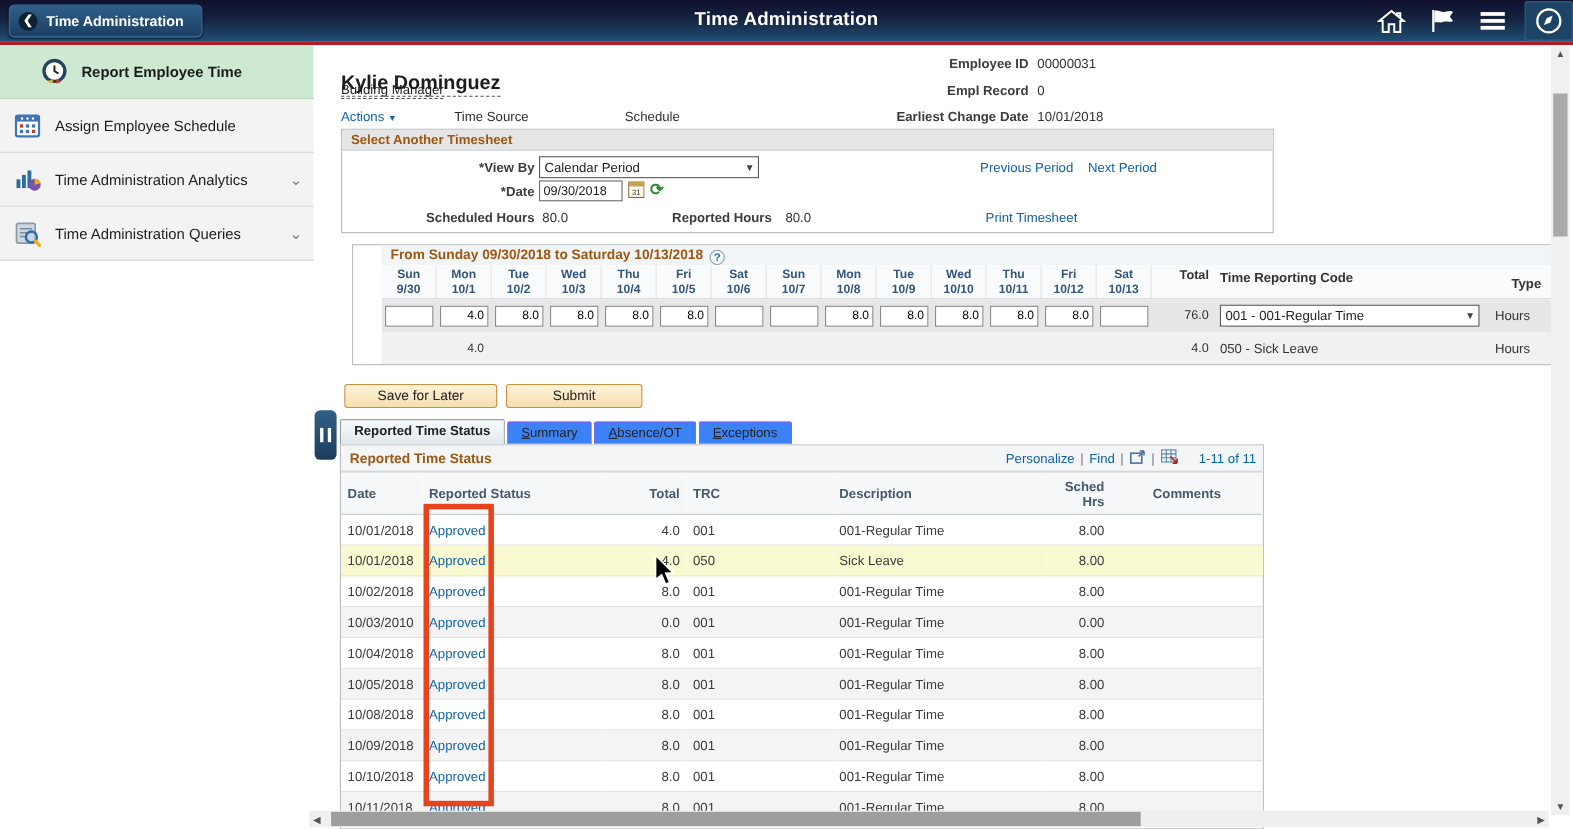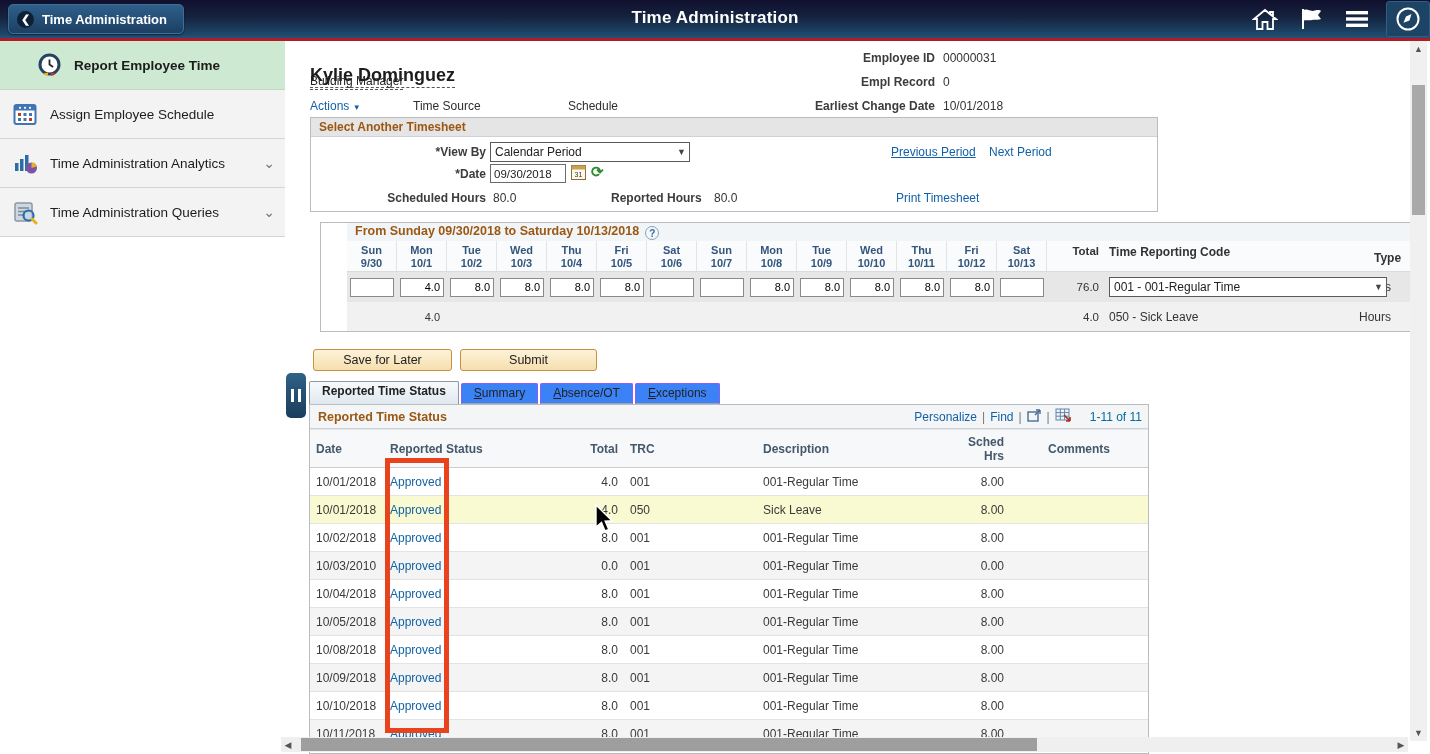--- a/index.html
+++ b/index.html
@@ -80,21 +80,21 @@
   .g-hx { font-size:11px; font-weight:bold; color:#33567e; padding-top:4px; }
   .g-row { display:flex; align-items:center; }
   .g-row1 { height:30px; background:#e7e7e7; }
   .g-row2 { height:29px; background:#f1f1f1; }
   .g-cell { width:50px; flex:0 0 50px; display:flex; justify-content:center; }
   .g-in { width:44px; height:19px; border:1px solid #8a8a8a; font-size:11px; text-align:right; padding-right:3px;
           font-family:"Liberation Sans",sans-serif; background:#fff; }
   .g-txt { width:44px; font-size:11px; text-align:right; padding-right:4px; color:#333; }
   .g-total { width:56px; flex:0 0 56px; text-align:right; font-size:11.5px; color:#333; padding-right:4px; }
   .g-trc { width:250px; flex:0 0 250px; padding-left:6px; font-size:12px; color:#333; }
-  .g-trc .pss-select { position:relative; width:278px; }
+  .g-trc .pss-select { position:relative; width:236px; }
   .g-type { width:80px; flex:0 0 80px; padding-left:6px; font-size:12px; color:#333; }
   .g-add { width:46px; flex:0 0 46px; display:flex; }
   .g-add .g-in { width:38px; }
 
   
   .ps-btn { position:absolute; top:349px; height:22px; border:1px solid #c89040; border-radius:3px;
             background:linear-gradient(180deg,#fdf2d9 0%,#f6dfae 100%); font-size:12.5px; color:#222;
             text-align:center; line-height:20px; cursor:pointer; font-family:"Liberation Sans",sans-serif; }
 
   
@@ -240,21 +240,21 @@
   <div class="emp-r-label" style="top:99px;">Earliest Change Date</div>
   <div class="emp-r-value" style="top:99px;">10/01/2018</div>
 
   <div class="sel-box">
     <div class="sel-head">Select Another Timesheet</div>
     <div class="sel-label" style="top:27px;">*View By</div>
     <div class="pss-select" style="left:179px; top:24px; width:200px;">
       <span>Calendar Period</span>
         <span class="dn">▼</span>
     </div>
-    <span class="abs blue-link" style="left:580px; top:27px;text-decoration:underline;">Previous Period</span>
+    <span class="abs blue-link" style="left:580px; top:27px;">Previous Period</span>
     <span class="abs blue-link" style="left:678px; top:27px;">Next Period</span>
     <div class="sel-label" style="top:49px;">*Date</div>
     <input class="pss-input" style="left: 179px; top: 46px; width: 76px;" value="09/30/2018">
     <span class="abs" style="left:260px; top:46px;">
       <svg width="15" height="17" viewBox="0 0 15 17">
           <rect x="0.5" y="1.5" width="14" height="14" fill="#fdf8ec" stroke="#8a6d3b"></rect>
           <rect x="0.5" y="1.5" width="14" height="4" fill="#c8a253"></rect>
           <text x="7.5" y="13" font-size="7" text-anchor="middle" fill="#333" font-family="Liberation Sans, sans-serif">31</text>
         </svg>
     </span>
@@ -433,21 +433,21 @@
           </div>
           <div class="g-total">4.0</div>
           <div class="g-trc">050 - Sick Leave</div>
           <div class="g-type">Hours</div>
           <div class="g-add"></div>
         </div>
       </div>
   </div>
 
   <button class="ps-btn" style="left:313px; width:139px;">Save for Later</button>
-  <button class="ps-btn" style="left:460px; width:137px;">Submit</button>
+  <button class="ps-btn" style="left:460px; width:124px;">Submit</button>
 
   <div class="pause-handle">
       <i></i>
       <i></i>
     </div>
 
   <div class="tabs" id="tabs">
       <div class="tab active">Reported Time Status</div>
       <div class="tab"><u>S</u>ummary</div>
       <div class="tab"><u>A</u>bsence/OT</div>

